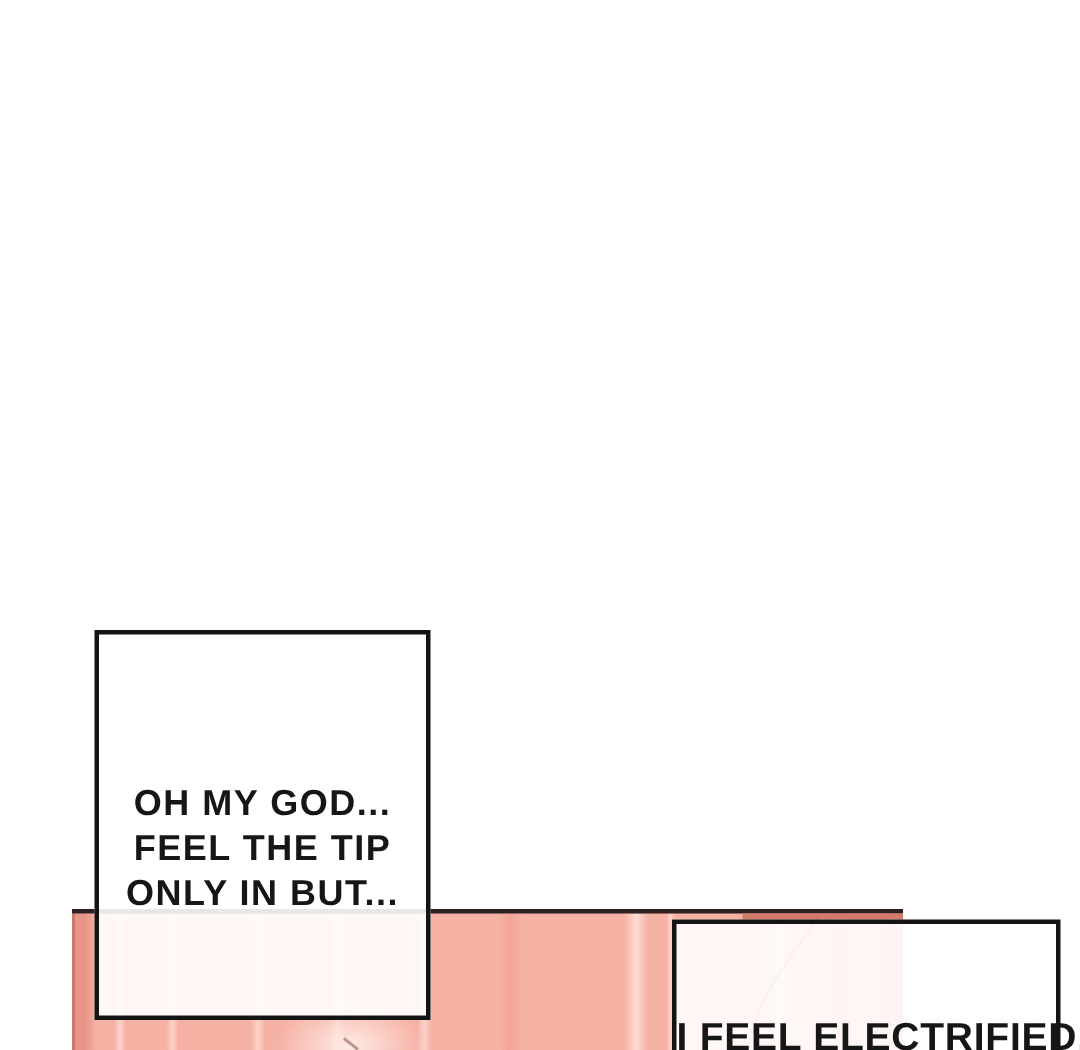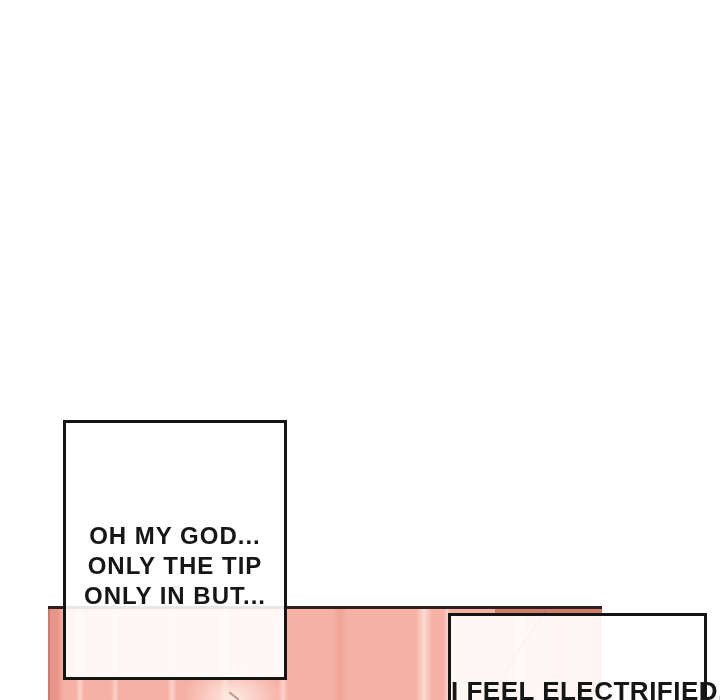--- a/index.html
+++ b/index.html
@@ -88,21 +88,21 @@
     <div class="panel-corner-shade"></div>
     <svg class="panel-art" width="554" height="94" viewBox="0 0 554 94">
       <path d="M497,3 C482,28 456,52 450,94" fill="none" stroke="rgba(150,105,95,0.55)" stroke-width="1.6"></path>
     </svg>
     <div class="panel-tick"></div>
   </div>
 
   <div class="bubble bubble-1">
     <div class="speech">
       <span class="speech-line">OH MY GOD...</span>
-      <span class="speech-line">ONLY THE TIP</span>
+      <span class="speech-line">FEEL THE TIP</span>
       <span class="speech-line">ONLY IN BUT...</span>
     </div>
   </div>
 
   <div class="bubble bubble-2">
     <div class="speech">
       <span class="speech-line">I FEEL ELECTRIFIED.</span>
     </div>
   </div>
 

